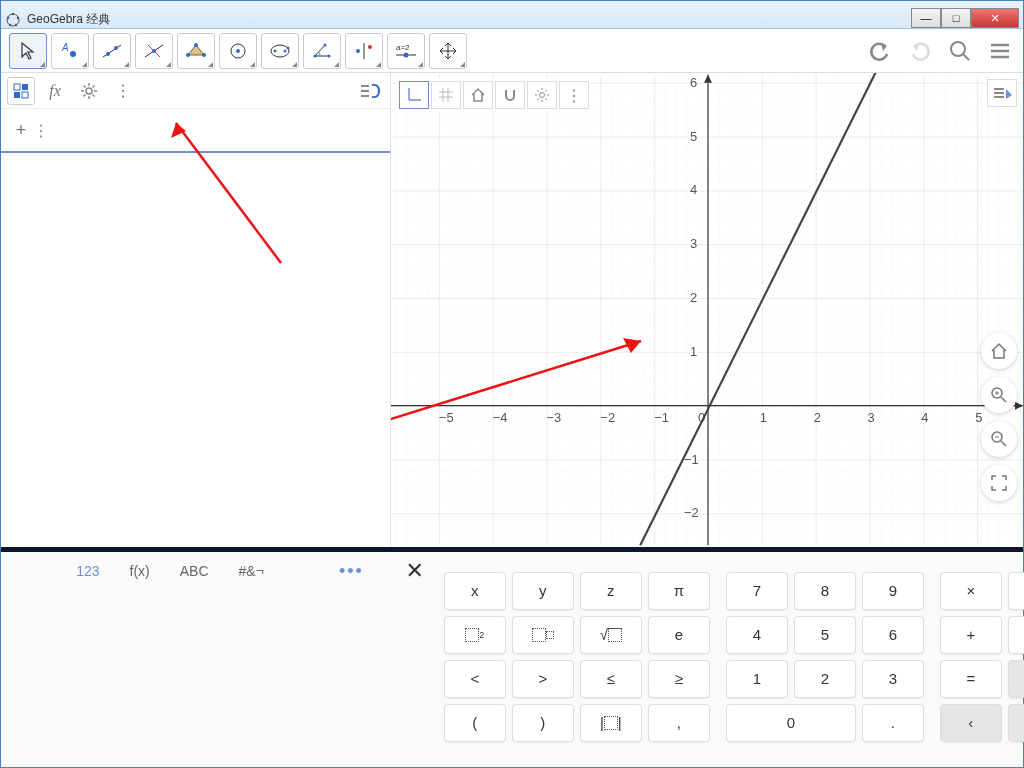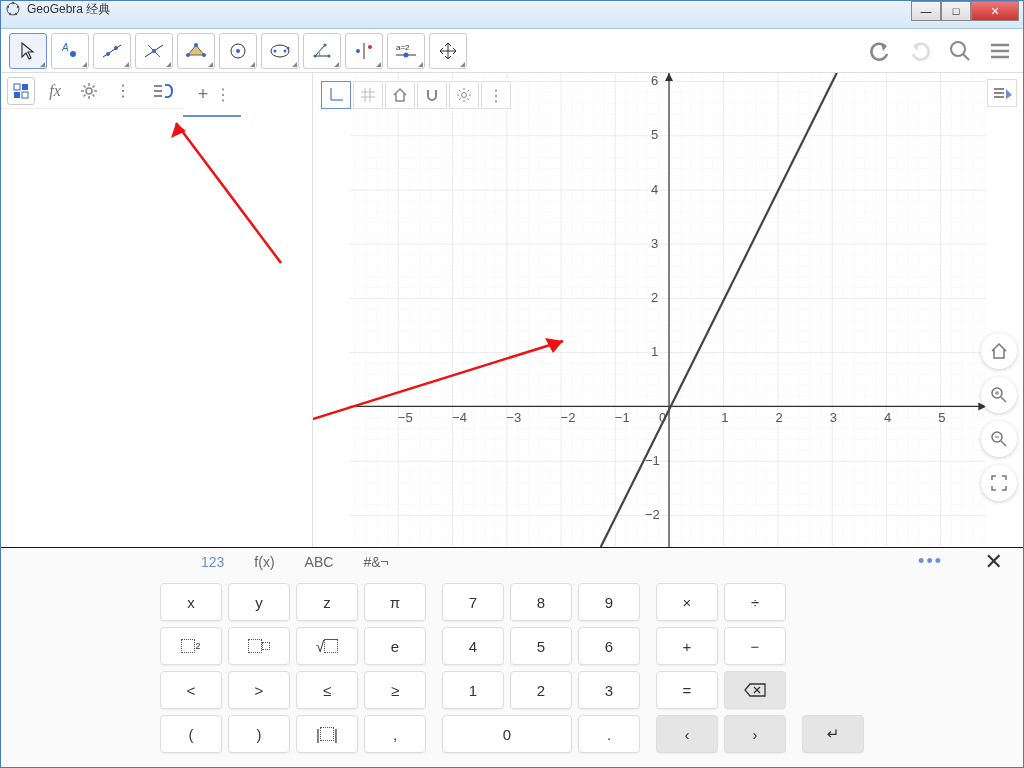--- a/index.html
+++ b/index.html
@@ -1,36 +1,36 @@
 <!DOCTYPE html>
 <html><head>
 <meta charset="utf-8">
 <style>
 * { box-sizing: border-box; margin: 0; padding: 0; font-family: Arial, sans-serif; }
 body { width: 1024px; height: 768px; overflow: hidden; background: #d4e4f0; }
 
 .window { width: 1024px; height: 768px; background: #fff; border: 1px solid #4a7fb8; display: flex; flex-direction: column; }
-.titlebar { height: 28px; background: linear-gradient(#eaf3fb,#d6e8f7); display: flex; align-items: flex-start; padding: 0 4px; border-bottom: 1px solid #a8c4dd; }
+.titlebar { height: 28px; background: linear-gradient(#eaf3fb,#d6e8f7); display: flex; align-items: flex-end; padding: 0 4px; border-bottom: 1px solid #a8c4dd; }
 .titlebar .app-icon { width: 16px; height: 16px; margin-right: 6px; }
 .titlebar .title { font-size: 12px; color: #333; flex: 1; }
 .win-btns { display: flex; gap: 0; }
 .win-btn { width: 30px; height: 20px; border: 1px solid #888; background: linear-gradient(#f5f5f5,#ddd); display: flex; align-items: center; justify-content: center; font-size: 11px; }
 .win-btn.close { background: linear-gradient(#e77,#c33); color: #fff; width: 48px; }
 
 .toolbar { height: 44px; background: #fff; border-bottom: 1px solid #ddd; display: flex; align-items: center; padding: 4px 8px; gap: 4px; }
 .tool-btn { width: 38px; height: 36px; border: 1px solid #ccc; border-radius: 3px; background: #fff; display: flex; align-items: center; justify-content: center; cursor: pointer; position: relative; }
 .tool-btn.active { border-color: #6c8ed9; background: #eef3fb; }
 .tool-btn .corner { position: absolute; bottom: 1px; right: 1px; width: 0; height: 0; border-left: 5px solid transparent; border-bottom: 5px solid #888; }
 .toolbar-spacer { flex: 1; }
 .toolbar-right { display: flex; gap: 10px; align-items: center; }
 .tr-btn { width: 30px; height: 30px; display: flex; align-items: center; justify-content: center; cursor: pointer; color: #888; }
 
 .main { flex: 1; display: flex; overflow: hidden; position: relative; }
 
-.left-panel { width: 312px; background: #fff; display: flex; flex-direction: row; border-right: 1px solid #e0e0e0; }
+.left-panel { width: 390px; background: #fff; display: flex; flex-direction: column; border-right: 1px solid #e0e0e0; }
 .left-header { height: 36px; display: flex; align-items: center; padding: 0 6px; gap: 6px; border-bottom: 1px solid #eee; }
 .lh-btn { width: 28px; height: 28px; display: flex; align-items: center; justify-content: center; cursor: pointer; color: #777; border-radius: 3px; }
 .lh-btn.boxed { border: 1px solid #ccc; }
 .lh-spacer { flex: 1; }
 
 .input-row { height: 44px; display: flex; align-items: center; border-bottom: 2px solid #6c8ed9; padding: 0 8px; }
 .input-plus { width: 24px; text-align: center; color: #777; font-size: 18px; cursor: pointer; }
 .input-expr { flex: 1; padding-left: 18px; font-size: 16px; font-family: 'Times New Roman', serif; font-style: italic; color: #222; }
 .input-menu { width: 18px; color: #888; cursor: pointer; }
 
@@ -39,21 +39,21 @@
 .gt-btn { width: 30px; height: 28px; border: 1px solid #ddd; background: #fff; display: flex; align-items: center; justify-content: center; cursor: pointer; color: #888; }
 .gt-btn.active { border-color: #6c8ed9; color: #6c8ed9; }
 
 .graph-side { position: absolute; right: 6px; top: 260px; display: flex; flex-direction: column; gap: 8px; z-index: 10; }
 .gs-btn { width: 36px; height: 36px; border-radius: 50%; background: #fff; box-shadow: 0 1px 4px rgba(0,0,0,0.2); display: flex; align-items: center; justify-content: center; cursor: pointer; color: #777; }
 
 .style-btn { position: absolute; top: 6px; right: 6px; display: flex; gap: 4px; z-index: 10; }
 
 svg.graph-svg { width: 100%; height: 100%; }
 
-.keyboard { height: 220px; background: #fafafa; border-top: 1px solid #0f172a; display: flex; flex-direction: column; justify-content: center; }
+.keyboard { height: 220px; background: #fafafa; border-top: 5px solid #0f172a; display: flex; flex-direction: row; justify-content: center; }
 .kb-tabs { height: 38px; display: flex; align-items: center; padding: 0 180px 0 200px; gap: 30px; position: relative; }
 .kb-tab { font-size: 14px; color: #666; cursor: pointer; }
 .kb-tab.active { color: #6c8ed9; }
 .kb-more { position: absolute; right: 80px; color: #6c8ed9; font-size: 18px; cursor: pointer; letter-spacing: 2px; }
 .kb-close { position: absolute; right: 20px; font-size: 22px; cursor: pointer; color: #333; }
 
 .kb-keys { flex: 1; display: flex; justify-content: center; align-items: center; gap: 16px; padding: 8px 0 14px 0; }
 .kb-group { display: grid; grid-template-columns: repeat(4, 62px); grid-template-rows: repeat(4, 38px); gap: 6px; }
 .kb-group.ops { grid-template-columns: repeat(2, 62px); }
 .kb-key { background: #fff; border: 1px solid #ddd; border-radius: 4px; display: flex; align-items: center; justify-content: center; font-size: 15px; cursor: pointer; color: #333; box-shadow: 0 1px 1px rgba(0,0,0,0.05); }

